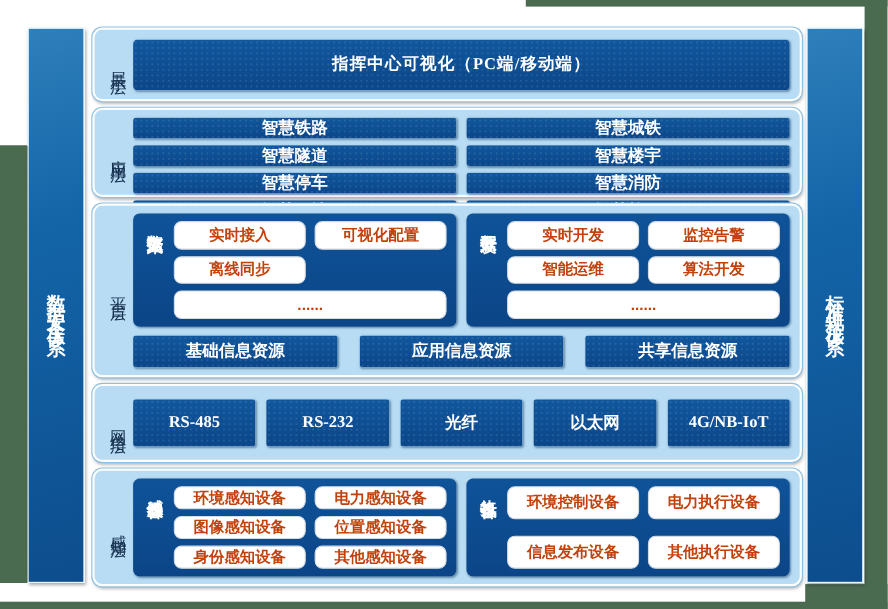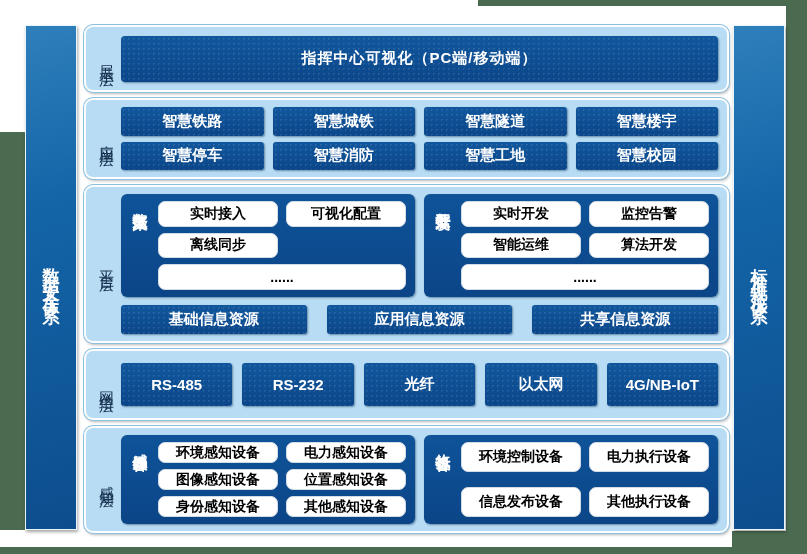--- a/index.html
+++ b/index.html
@@ -30,41 +30,41 @@
   .layer-label{width:30px;flex:0 0 30px;display:flex;align-items:center;justify-content:center;
                writing-mode:vertical-rl;text-orientation:upright;color:#16304f;
                font-size:15px;letter-spacing:4px;}
   .content{flex:1;display:flex;min-width:0;}
 
   .navy{background:linear-gradient(180deg,#11579d 0%,#0b4689 100%);
         background-image:radial-gradient(rgba(255,255,255,.10) 1px,transparent 1px),
                          linear-gradient(180deg,#11579d 0%,#0b4689 100%);
         background-size:5px 5px,100% 100%;
         color:#fff;font-weight:bold;display:flex;align-items:center;justify-content:center;
-        border-radius:3px;box-shadow:1px 1px 2px rgba(7,42,80,.45);}
+        border-radius:3px;box-shadow:1px 1px 2px rgba(7,42,80,.45);font-family:Liberation Serif, serif;}
 
   .panel-display{height:67px;}
   .big-box{flex:1;height:46px;align-self:center;font-size:15px;letter-spacing:1px;border-radius:4px;}
 
   .panel-app{height:81px;}
-  .app-grid{flex:1;display:grid;grid-template-columns:repeat(4,1fr);gap:6px 9px;}
+  .app-grid{flex:1;display:grid;grid-template-columns:repeat(2,1fr);gap:6px 9px;}
   .app-grid .navy{font-size:15px;}
 
   .panel-platform{height:158px;}
   .platform-col{flex:1;display:flex;flex-direction:column;gap:8px;}
   .group-row{display:flex;gap:9px;flex:1;min-height:0;}
   .group{flex:1;background:linear-gradient(180deg,#0f5399 0%,#0b4587 100%);
          border-radius:6px;padding:7px 9px;display:flex;gap:9px;
          box-shadow:1px 1px 2px rgba(7,42,80,.45);min-width:0;}
   .group-label{writing-mode:vertical-rl;text-orientation:upright;color:#fff;font-weight:bold;
                font-size:15px;letter-spacing:1px;display:flex;align-items:center;flex:0 0 18px;}
   .pills{flex:1;display:grid;grid-template-columns:1fr 1fr;gap:6px 8px;grid-auto-rows:1fr;}
   .pill{background:#ffffff;border:1px solid #d3dbe4;border-radius:7px;
         display:flex;align-items:center;justify-content:center;
-        font-size:14px;font-weight:600;color:#000000;box-sizing:border-box;}
+        font-size:14px;font-weight:600;color:#c2410c;box-sizing:border-box;}
   .pill.span2{grid-column:1/3;}
   .res-row{display:flex;gap:20px;height:29px;flex:0 0 29px;}
   .res-row .navy{flex:1;font-size:15px;border-radius:3px;}
 
   .panel-network{height:71px;justify-content:flex-end;}
   .net-row{flex:1;display:flex;gap:10px;align-items:center;}
   .net-row .navy{flex:1;height:43px;font-size:15px;}
 
   .panel-perception{height:107px;}
   .pills.rows2{gap:15px 8px;}

